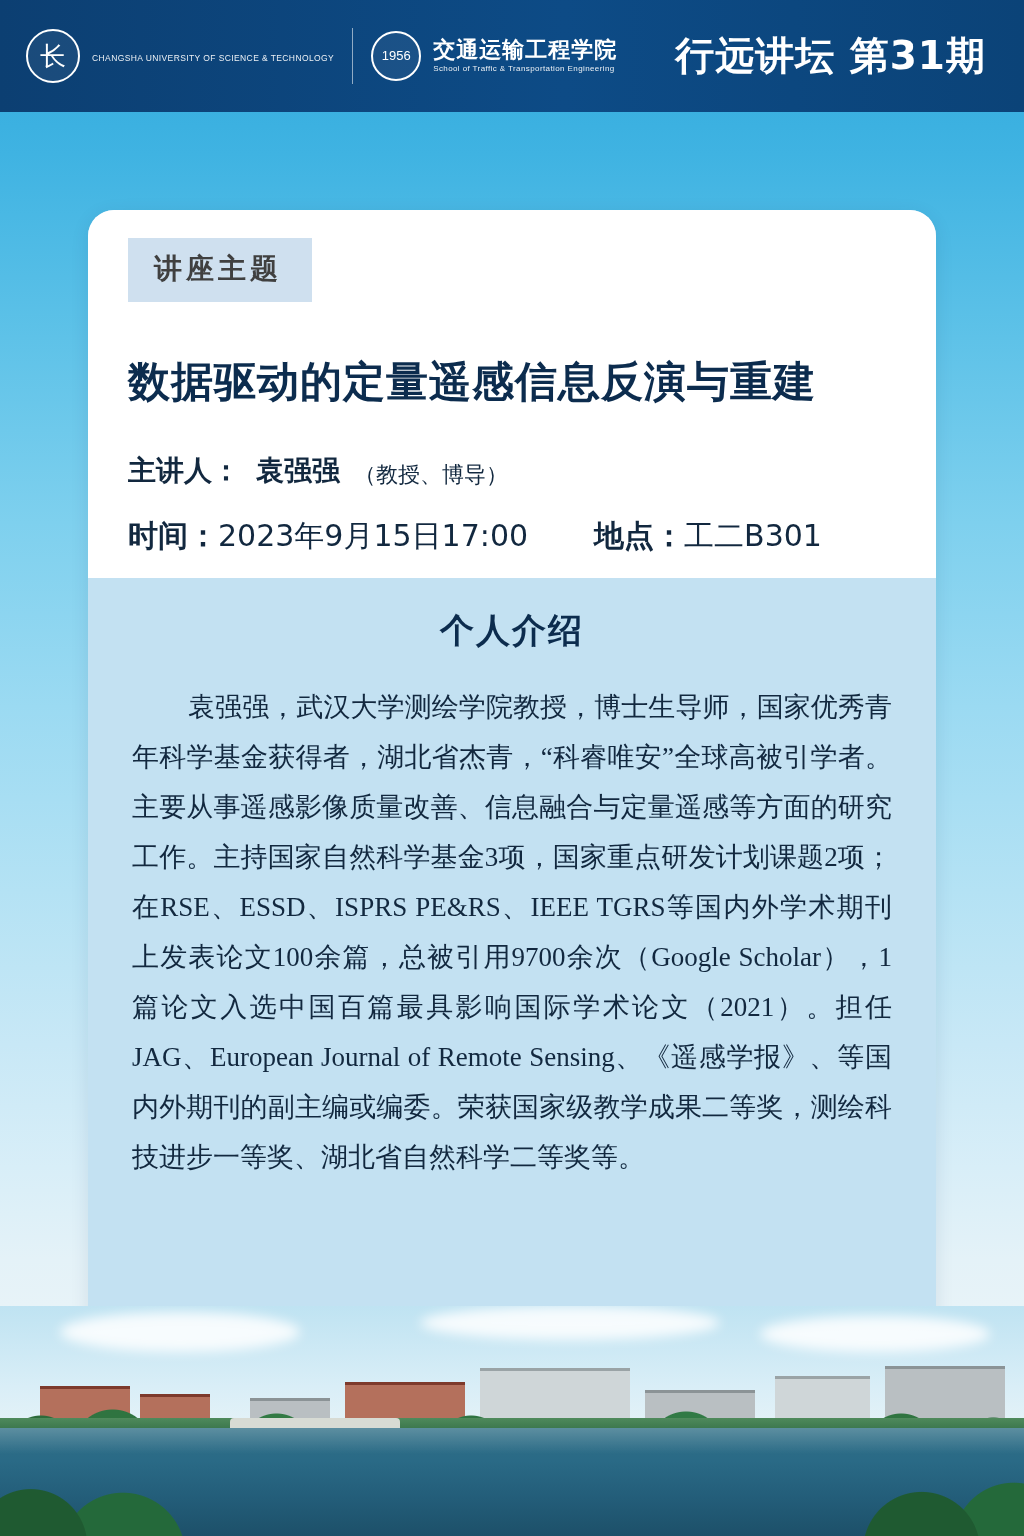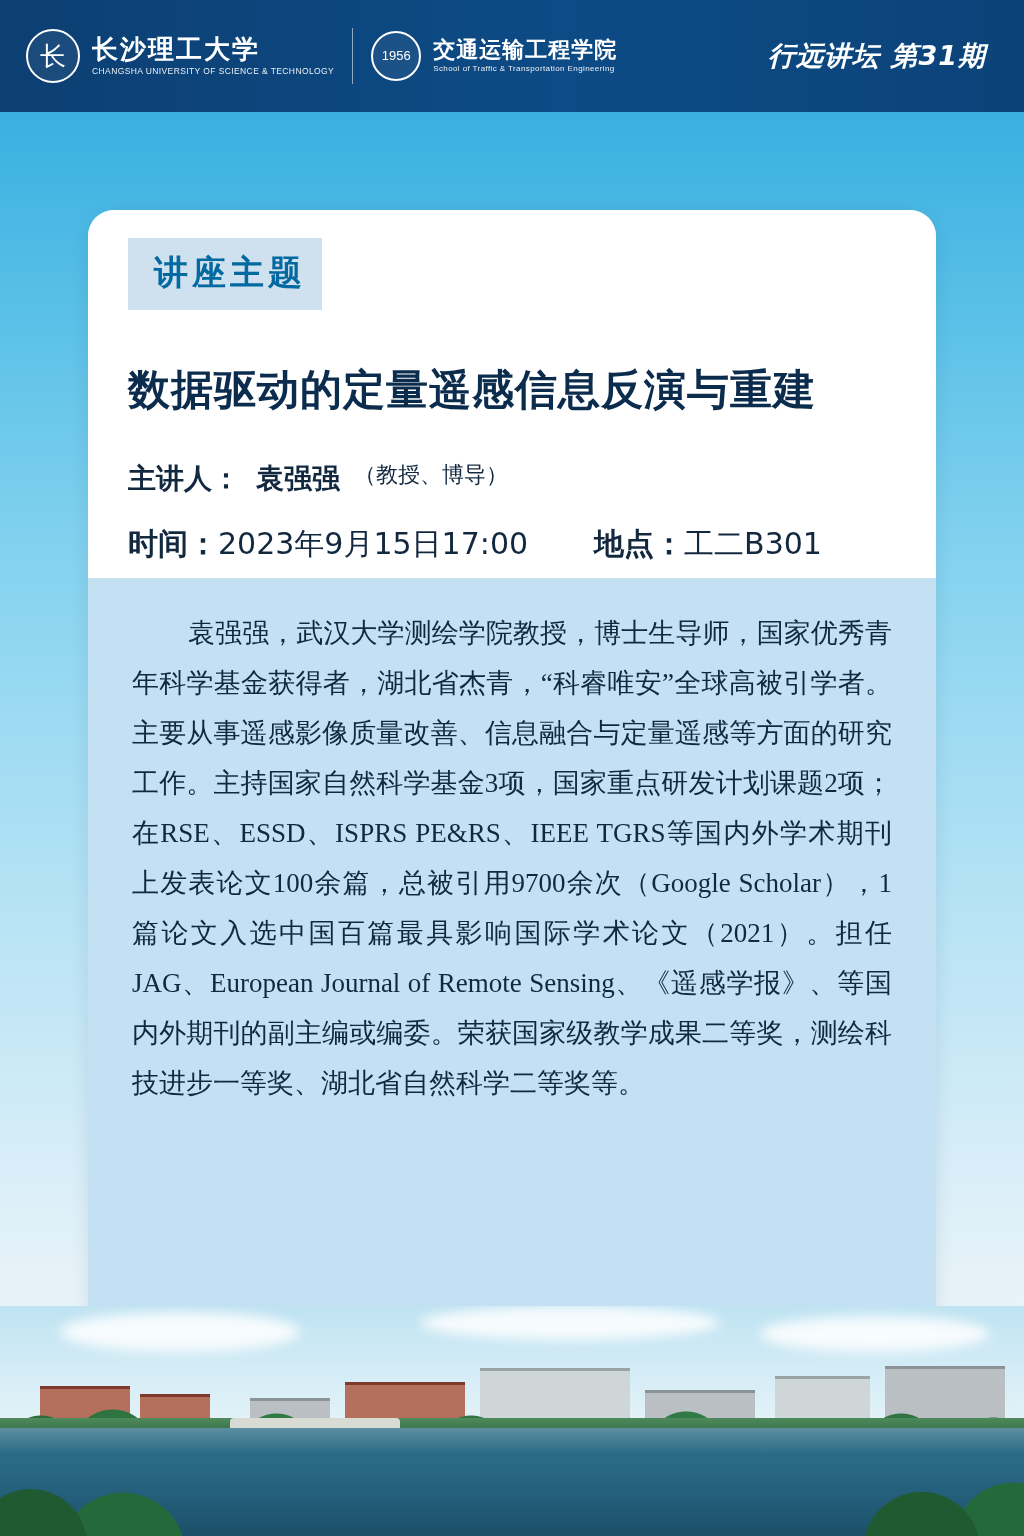--- a/index.html
+++ b/index.html
@@ -55,64 +55,63 @@
     font-family: "Liberation Sans", sans-serif;
   }
   .divider-v {
     width: 1px; height: 56px; background: rgba(255,255,255,.55);
     margin: 0 18px;
   }
   .logo-cn.small { font-size: 22px; letter-spacing: 1px; }
   .logo-en.small { font-size: 8px; }
   .topbar-right {
     margin-left: auto;
-    font-size: 27px; font-weight: bold; letter-spacing: 1px;
+    font-size: 39px; font-weight: bold; letter-spacing: 1px;
     font-family: "DejaVu Sans", "Liberation Sans", sans-serif;
     padding-right: 12px;
-    font-style: italic;
   }
 
   
   .card {
     position: absolute;
     left: 88px; top: 210px;
     width: 848px; height: 1145px;
     border-radius: 26px;
     overflow: hidden;
     background: #c3e1f2;
     box-shadow: 0 4px 18px rgba(0,50,90,.10);
   }
   .card-top {
     background: #ffffff;
     padding: 28px 40px 34px 40px;
     height: 368px;
   }
   .tag {
     display: inline-block;
     background: #cfe0ef;
-    color: #0369a1;
-    font-size: 34px; font-weight: bold;
+    color: #404040;
+    font-size: 28px; font-weight: bold;
     letter-spacing: 4px;
-    padding: 12px 16px 14px 26px;
+    padding: 12px 30px 14px 26px;
     font-family: "DejaVu Sans", "Liberation Sans", sans-serif;
   }
   .title {
     color: #0c2c4e;
     font-size: 42px;
     font-weight: bold;
     letter-spacing: 1px;
     margin-top: 52px;
     font-family: "DejaVu Sans", "Liberation Sans", sans-serif;
   }
   .speaker-line {
     margin-top: 42px;
     color: #12283f;
     font-size: 28px;
     font-family: "DejaVu Sans", "Liberation Sans", sans-serif;
-    display: flex; align-items: flex-start;
+    display: flex; align-items: flex-end;
   }
   .speaker-line .lbl { font-weight: bold; }
   .speaker-line .name { font-weight: bold; margin-left: 16px; }
   .speaker-line .role { font-size: 22px; margin-left: 14px; }
 
   .meta-line {
     margin-top: 26px;
     color: #12283f;
     font-size: 30px;
     font-family: "DejaVu Sans", "Liberation Sans", sans-serif;
@@ -211,21 +210,20 @@
 <body>
 
 <div id="poster">
 
   <div class="topbar">
     <div class="logo-group">
       <div class="logo-mark">
         <span>长</span>
       </div>
       <div class="logo-text">
-        <div class="logo-cn">长沙理工大学</div>
         <div class="logo-en">CHANGSHA UNIVERSITY OF SCIENCE &amp; TECHNOLOGY</div>
       </div>
     </div>
 
     <div class="divider-v"></div>
 
     <div class="logo-group">
       <div class="logo-mark second">
         <span>1956</span>
       </div>
@@ -254,20 +252,21 @@
       <div class="meta-line">
         <span class="lbl">时间：</span>
         <span class="val">2023年9月15日17:00</span>
         <span class="gap"></span>
         <span class="lbl">地点：</span>
         <span class="val">工二B301</span>
       </div>
     </div>
 
     <div class="card-bottom">
+      <div class="bio-title">个人介绍</div>
       <div class="bio-body">袁强强，武汉大学测绘学院教授，博士生导师，国家优秀青年科学基金获得者，湖北省杰青，“科睿唯安”全球高被引学者。主要从事遥感影像质量改善、信息融合与定量遥感等方面的研究工作。主持国家自然科学基金3项，国家重点研发计划课题2项；在RSE、ESSD、ISPRS PE&amp;RS、IEEE TGRS等国内外学术期刊上发表论文100余篇，总被引用9700余次（Google Scholar），1篇论文入选中国百篇最具影响国际学术论文（2021）。担任JAG、European Journal of Remote Sensing、《遥感学报》、等国内外期刊的副主编或编委。荣获国家级教学成果二等奖，测绘科技进步一等奖、湖北省自然科学二等奖等。</div>
     </div>
 
   </div>
 
   <div class="campus">
     <div class="sky"></div>
     <div class="cloud" style="left:60px; top:6px; width:240px; height:40px;"></div>
     <div class="cloud" style="left:420px; top:0px; width:300px; height:34px;"></div>
     <div class="cloud" style="left:760px; top:10px; width:230px; height:36px;"></div>

